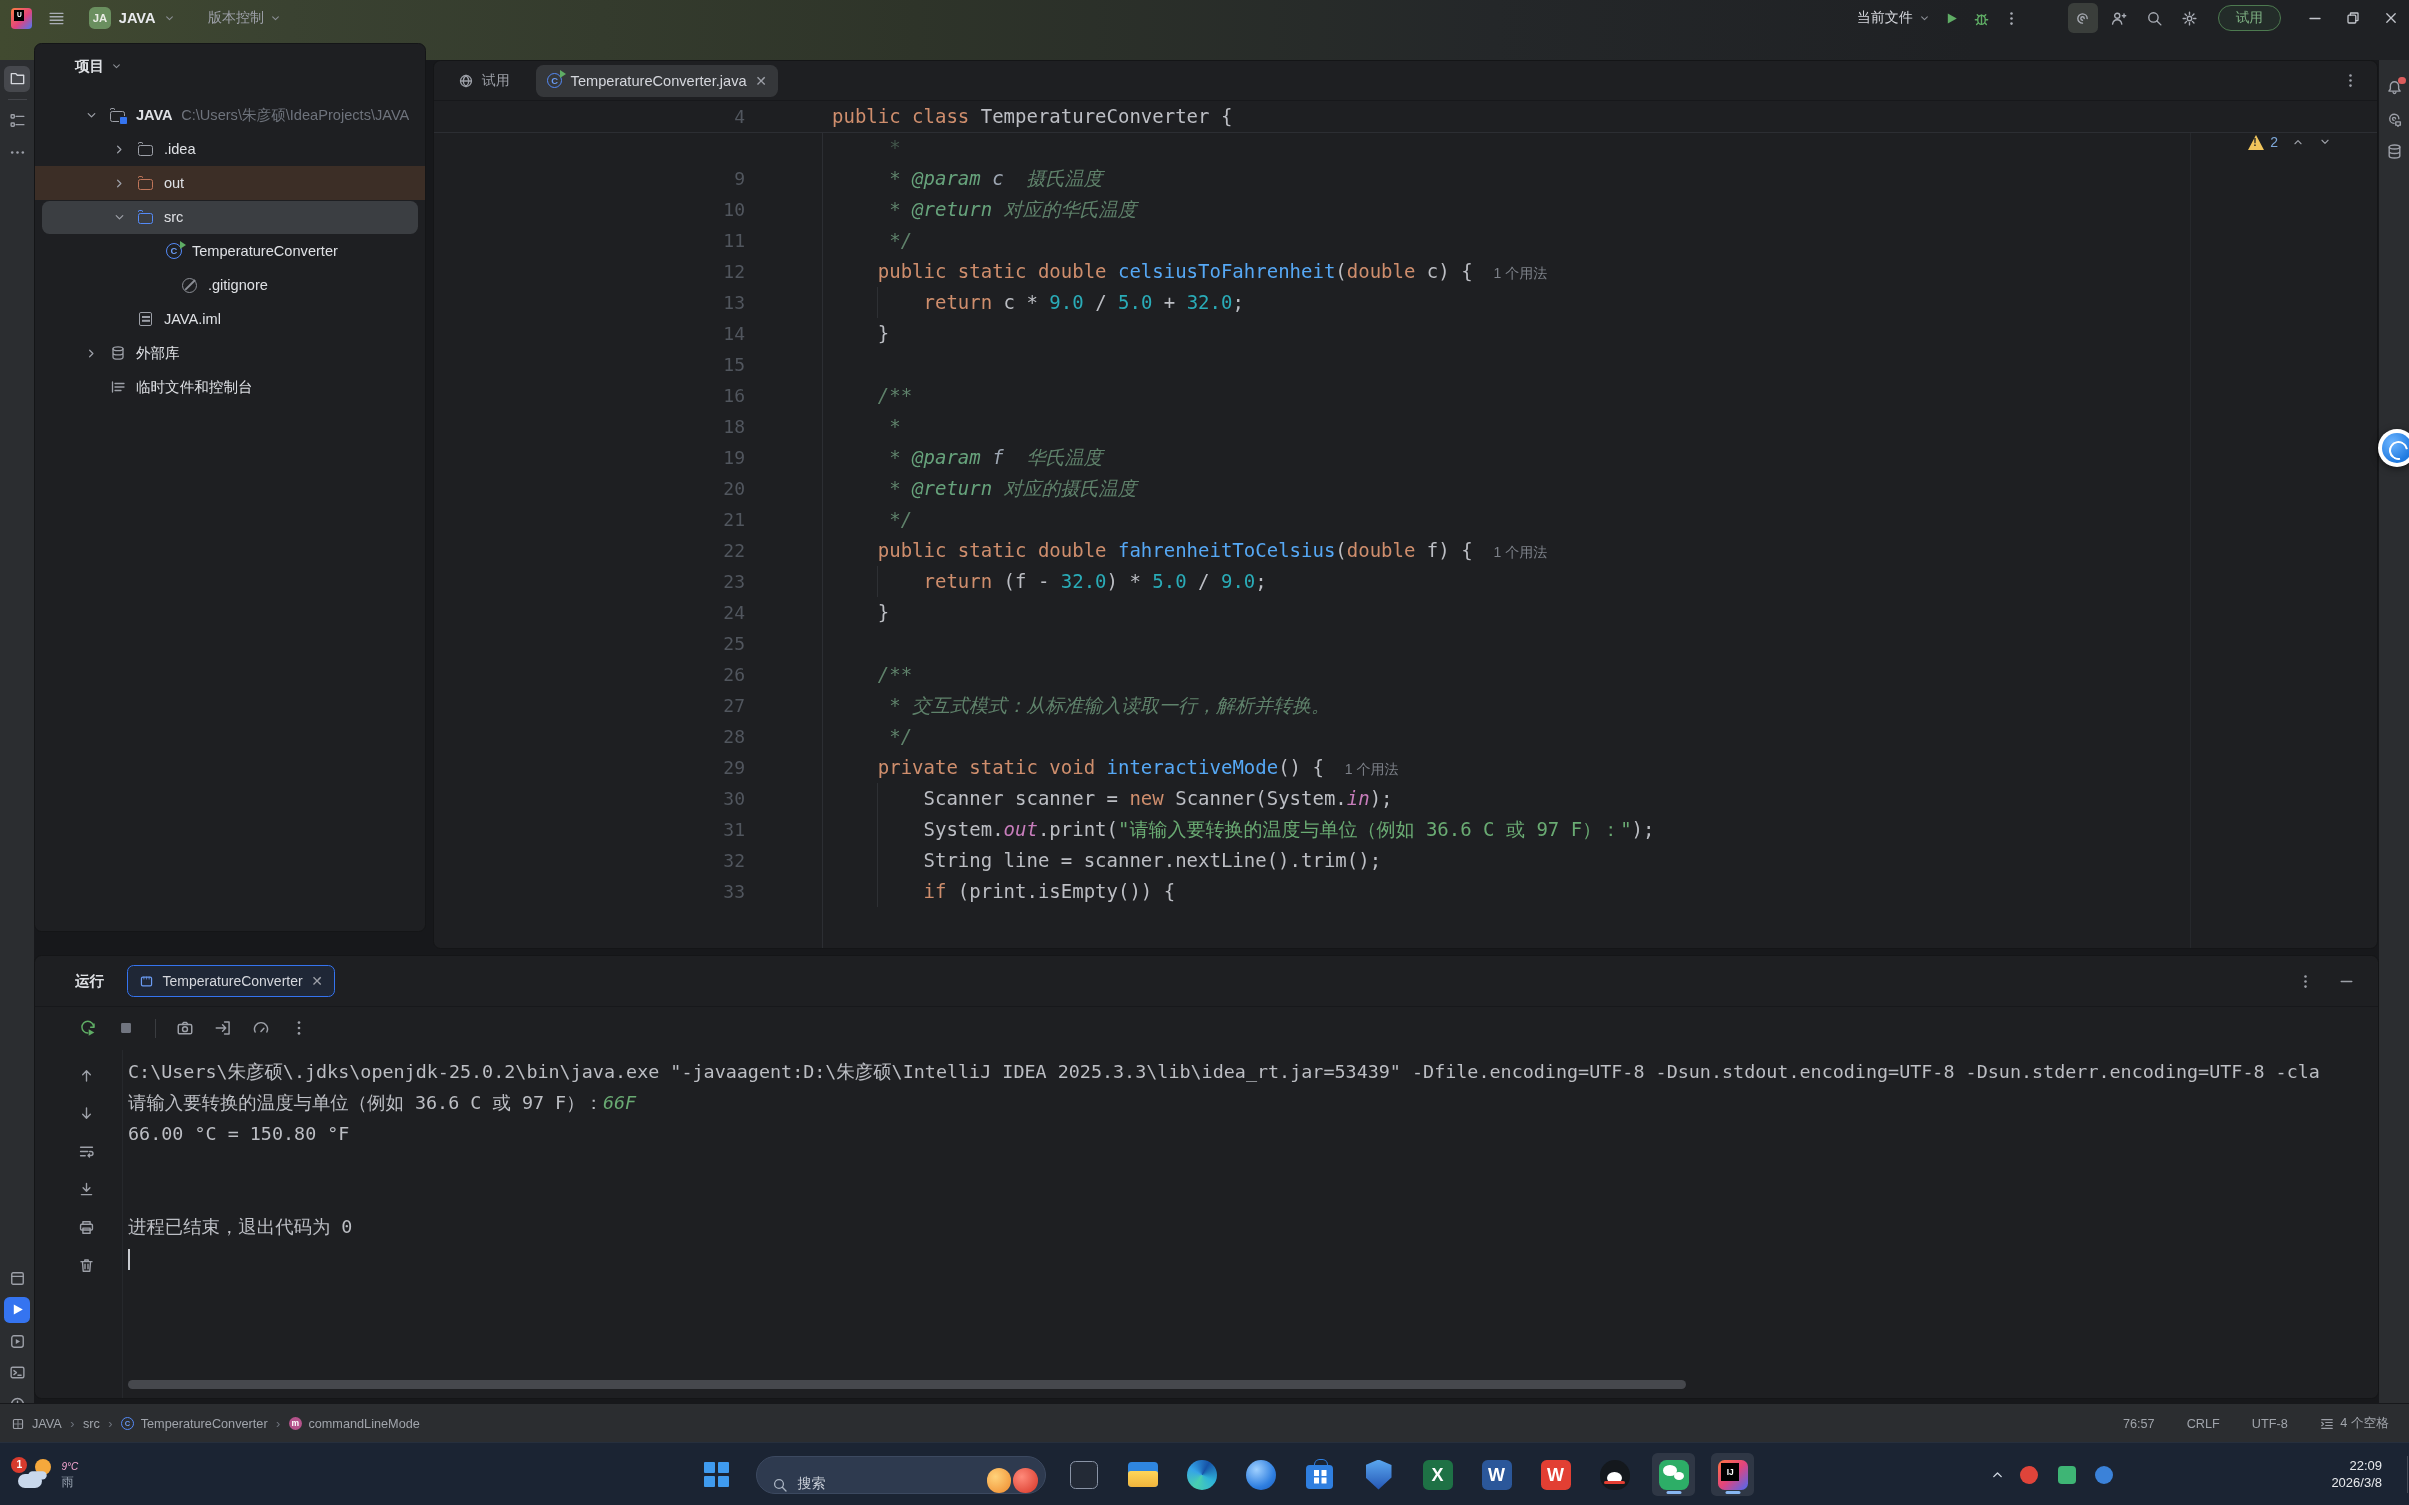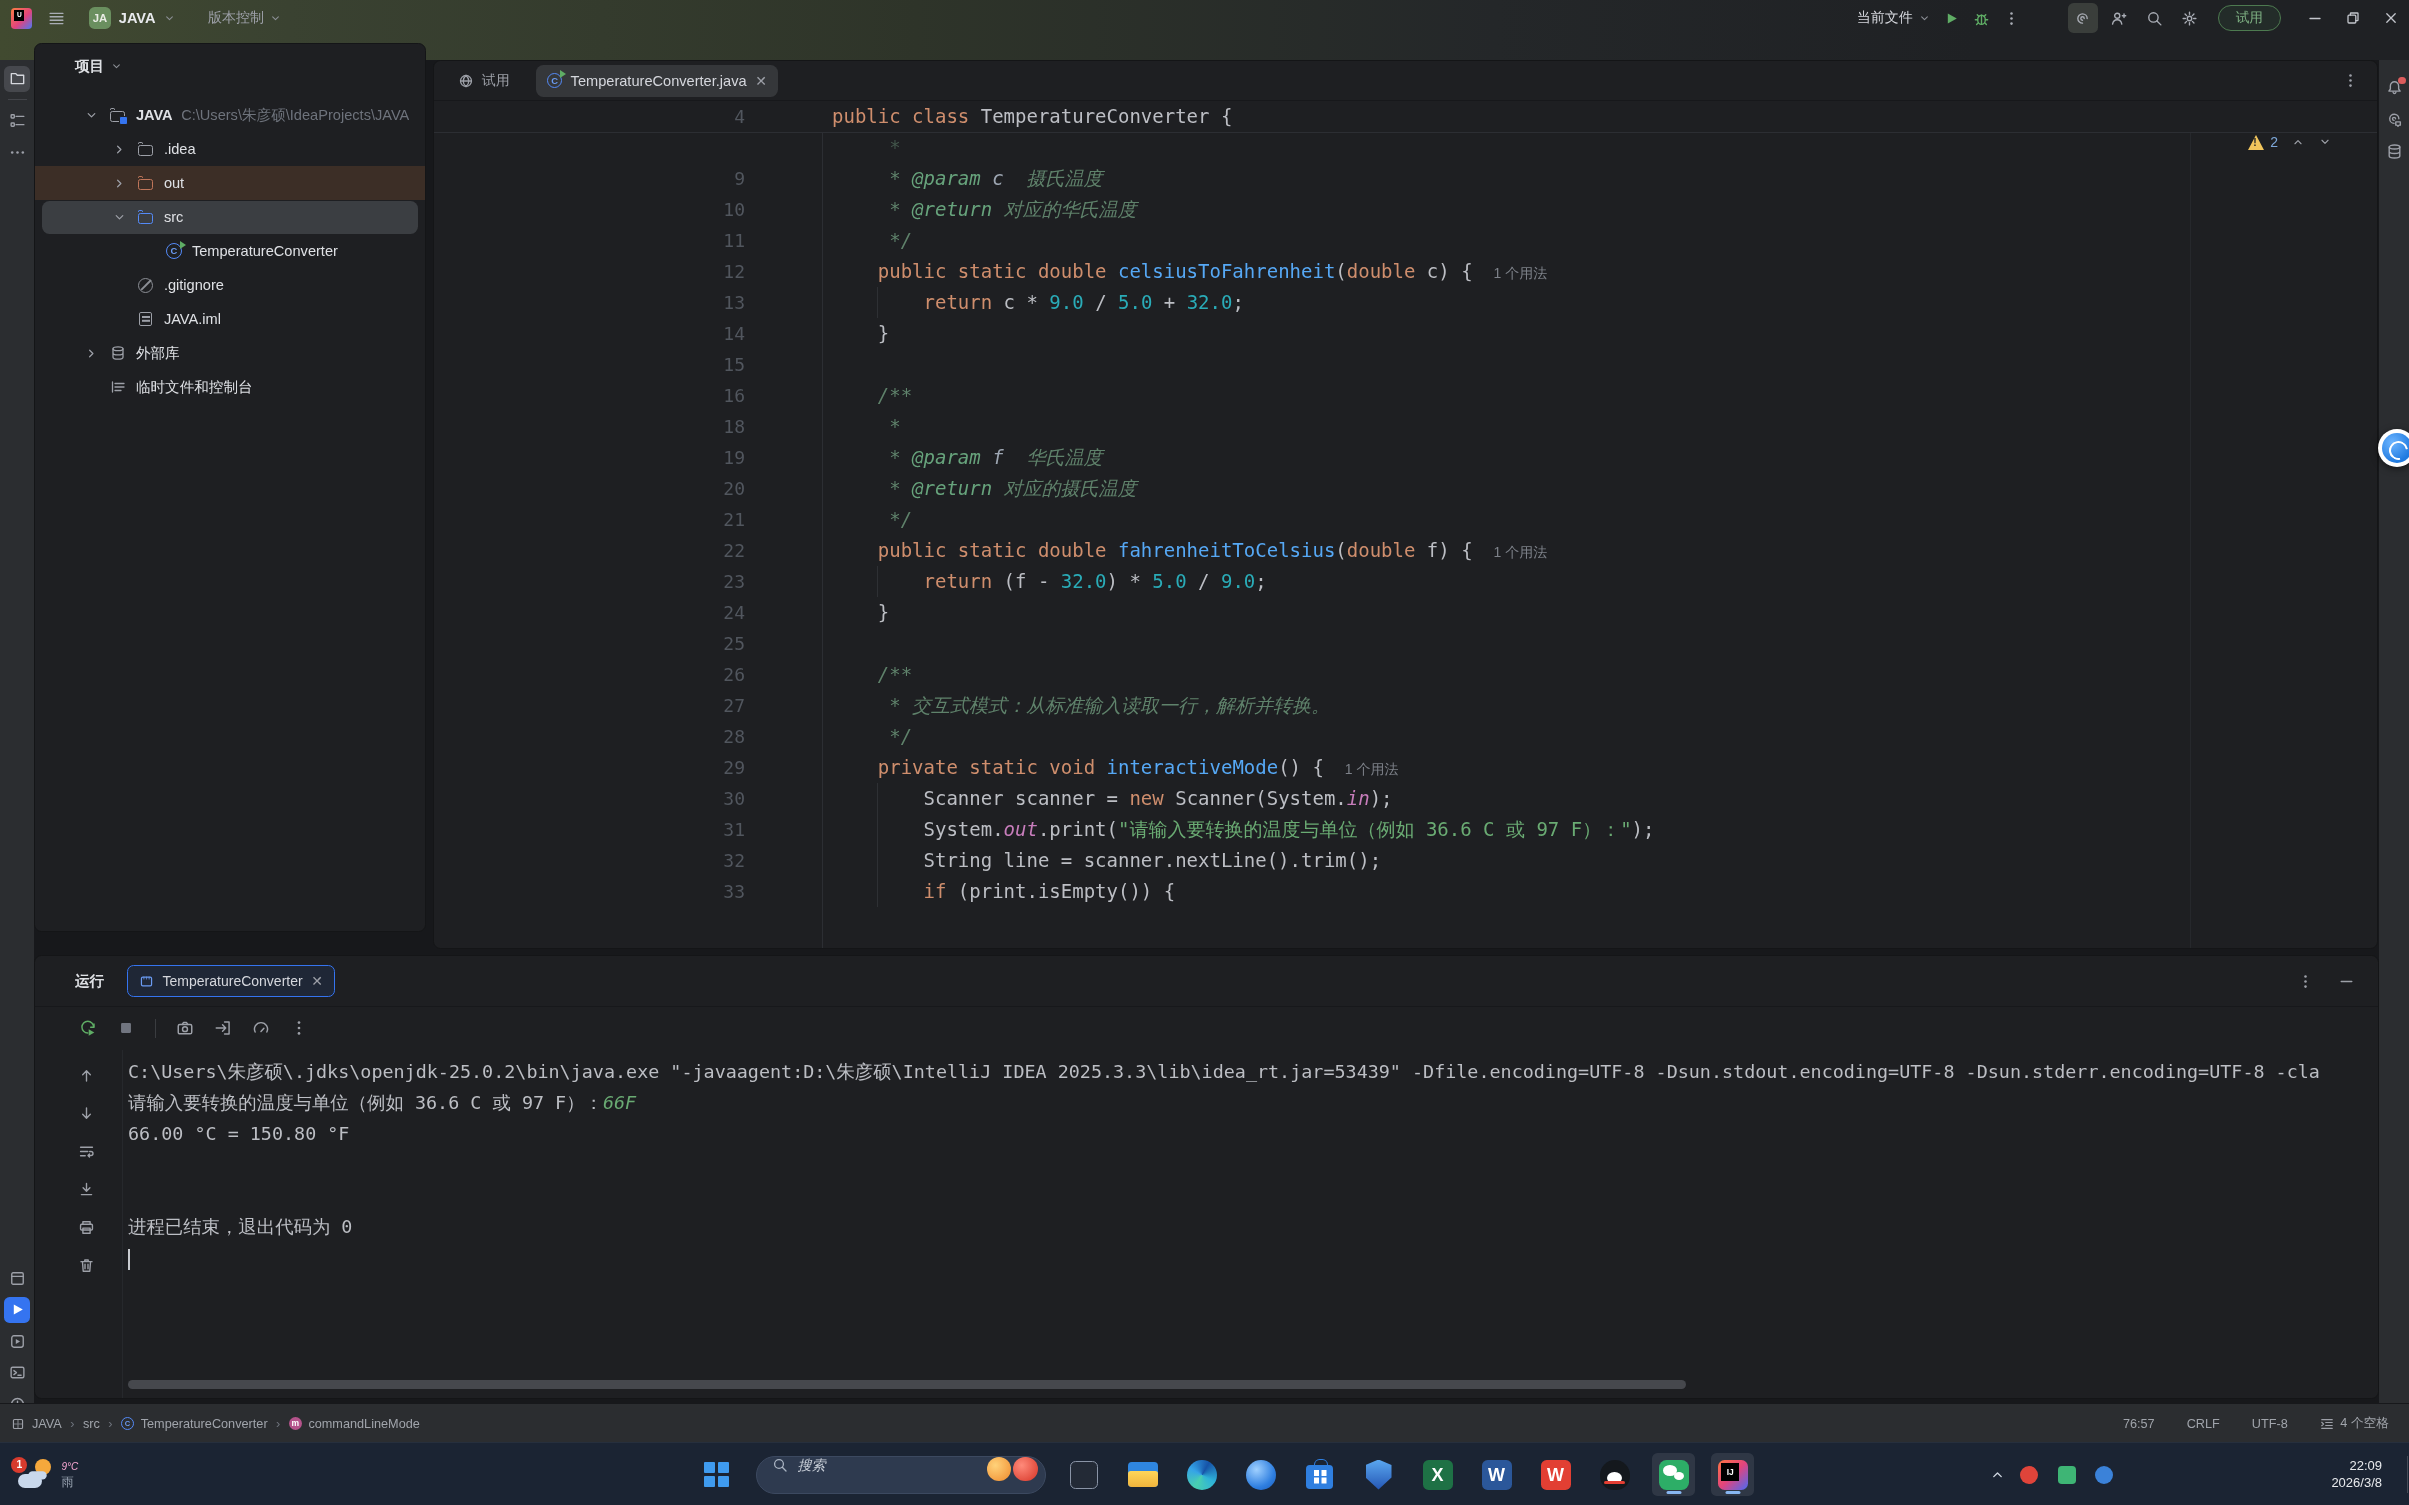--- a/index.html
+++ b/index.html
@@ -146,21 +146,21 @@
   .wicon::before{content:'';position:absolute;right:1.9px;top:2.8px;width:16px;height:16px;border-radius:50%;background:#f6a83c;}
   .wicon::after{content:'';position:absolute;left:0.9px;bottom:4.7px;width:24.5px;height:14px;border-radius:8.5px;background:#c9d8ec;
     box-shadow:7.5px -5.6px 0 -2.8px #c9d8ec;}
   .wbadge{position:absolute;left:-5.6px;top:0.9px;width:16px;height:16px;border-radius:50%;background:#d83b2e;color:#fff;
     font:bold 10.4px/16px "Liberation Sans",sans-serif;text-align:center;z-index:2;}
   .wtxt .t1{color:#f9a8d4;font-size:10px;line-height:16px;font-style:italic;}
   .wtxt .t2{color:#9aa4b2;font-size:12.2px;line-height:15px;}
   .tb-center{position:absolute;left:697px;top:0;height:100%;display:flex;align-items:center;gap:16px;}
   .start{display:grid;grid-template-columns:11.3px 11.3px;grid-template-rows:11.3px 11.3px;gap:2.4px;margin-right:3.8px;}
   .start span{background:#3f9bef;border-radius:0.9px;}
-  .searchbox{width:290px;height:38px;border-radius:19px;background:#2e3a4f;border:0.9px solid #3c4960;display:flex;align-items:flex-start;padding:0 7.5px 0 15px;box-sizing:border-box;gap:9.4px;font-style:italic;}
+  .searchbox{width:290px;height:38px;border-radius:19px;background:#2e3a4f;border:0.9px solid #3c4960;display:flex;align-items:flex-end;padding:0 7.5px 0 15px;box-sizing:border-box;gap:9.4px;}
   .searchbox .ic{width:16px;height:16px;color:#aab4c2;}
   .searchbox .stext{color:#c7cdd6;font-size:14px;flex:1;}
   .sico{width:24.5px;height:24.5px;border-radius:50%;}
   .sico.a{background:radial-gradient(circle at 35% 35%,#ffd27a,#ef8a2c);margin-right:-7.5px;z-index:1;}
   .sico.b{background:radial-gradient(circle at 35% 35%,#ff8a7a,#d63426);}
   .slot{width:43px;height:43px;border-radius:5.6px;display:flex;align-items:center;justify-content:center;position:relative;}
   .slot.active{background:rgba(255,255,255,.09);}
   .slot.active::after{content:'';position:absolute;bottom:1.9px;left:50%;transform:translateX(-50%);width:15px;height:2.8px;border-radius:1.9px;background:#87b6f1;}
   .tray{position:absolute;right:0;top:0;height:100%;}
   .tray .tchev{position:absolute;left:-421px;top:22.6px;width:17px;height:17px;color:#cfd6e0;}
@@ -490,21 +490,21 @@
           </span>
           <span class="lbl">src</span>
         </div>
         <div class="trow" style="padding-left: 105px;">
           <span class="chevbox"></span>
           <span class="ticon">
             <span class="cls-ic runnable">C</span>
           </span>
           <span class="lbl">TemperatureConverter</span>
         </div>
-        <div class="trow" style="padding-left: 77px;">
+        <div class="trow" style="padding-left: 77px; margin-left: 44px;">
           <span class="chevbox"></span>
           <span class="ticon">
             <span class="ign-ic"></span>
           </span>
           <span class="lbl">.gitignore</span>
         </div>
         <div class="trow" style="padding-left: 77px;">
           <span class="chevbox"></span>
           <span class="ticon">
             <span class="iml-ic"></span>

